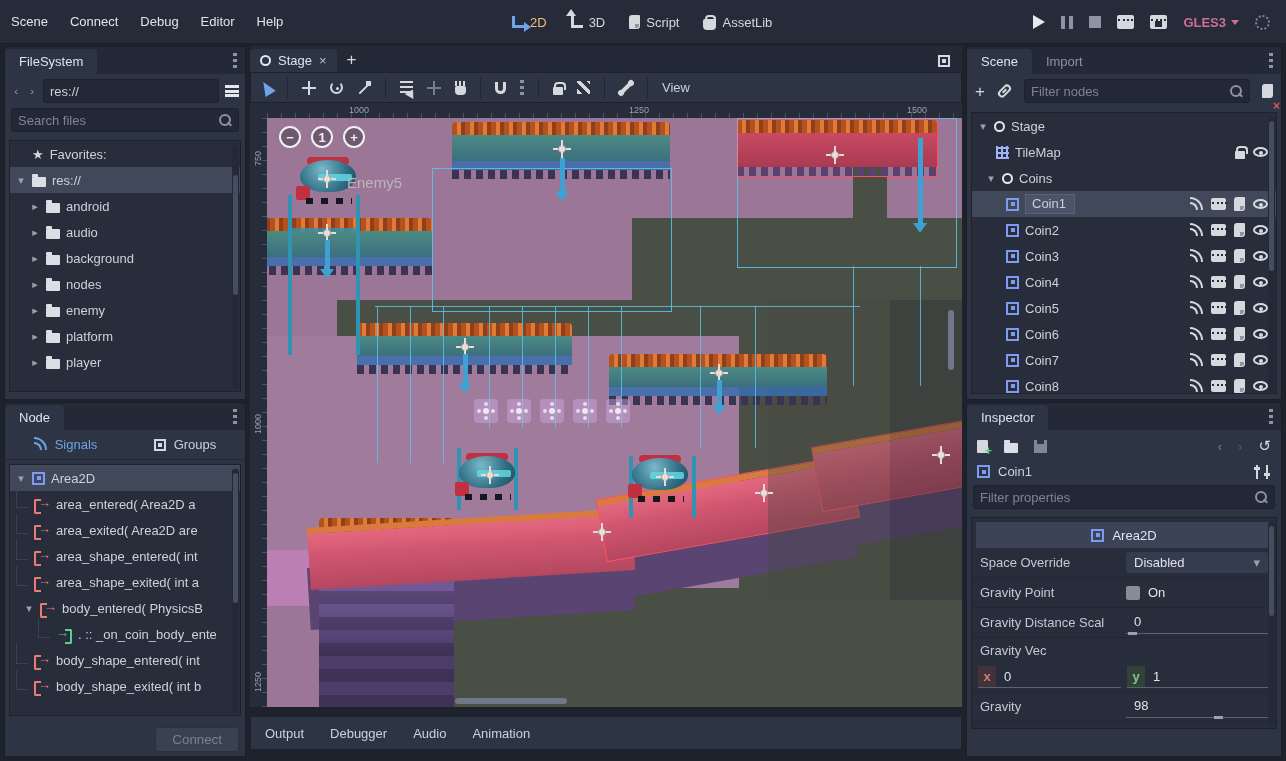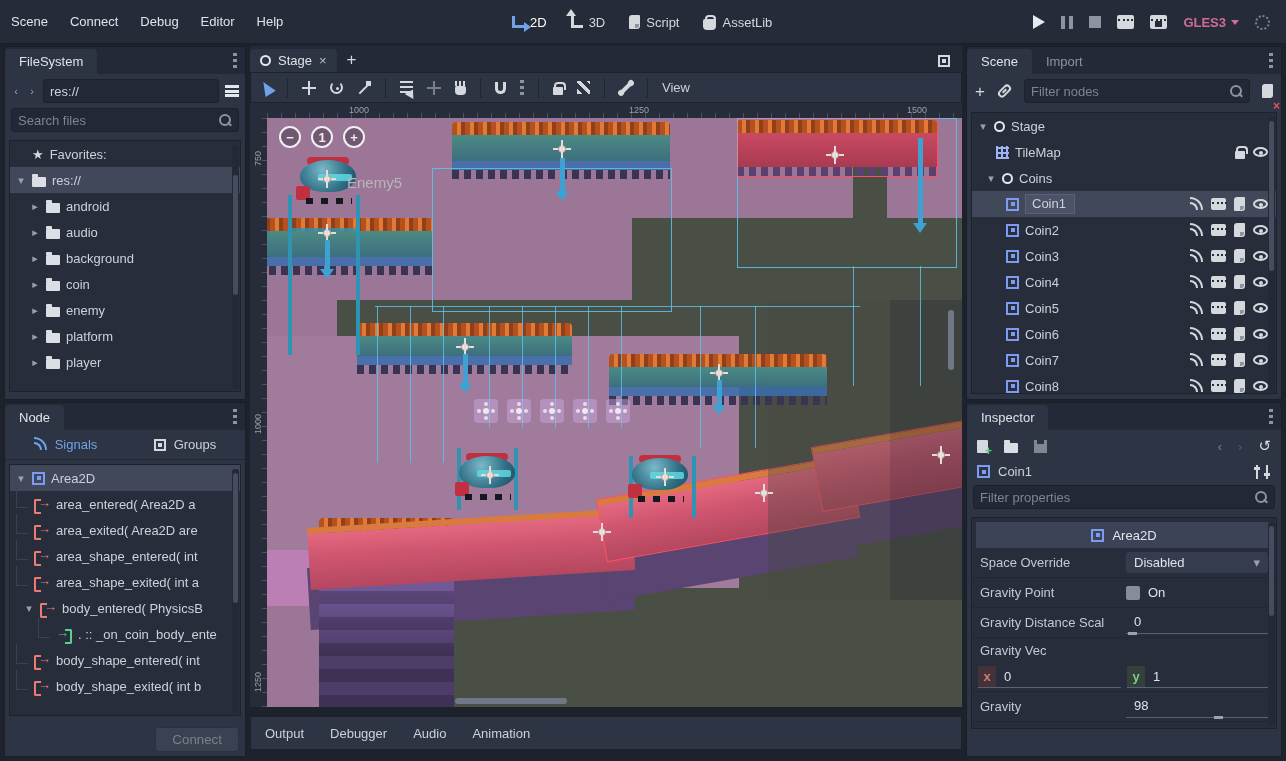--- a/index.html
+++ b/index.html
@@ -2,21 +2,21 @@
 <html><head>
 <meta charset="utf-8">
 <style>
   *{box-sizing:border-box;margin:0;padding:0}
   html,body{width:1286px;height:761px;overflow:hidden}
   body{background:#1d222c;font-family:"Liberation Sans",sans-serif;color:#ccd1da;font-size:13px;position:relative}
   
   #topbar{position:absolute;left:0;top:0;width:1286px;height:44px;background:#252b38;display:flex;align-items:center;border-bottom:1px solid #1a1f29}
   .menu-item{padding:4px 11px;color:#dfe3ea;cursor:default}
   .ws{display:flex;align-items:center;gap:6px;padding:4px 12px;color:#d5d9de}
-  .ws.active{color:#ffffff}
+  .ws.active{color:#fdba74}
   #ws-wrap{position:absolute;left:500px;top:0;height:44px;display:flex;align-items:center}
   #run-wrap{position:absolute;right:16px;top:0;height:44px;display:flex;align-items:center;gap:16px}
   .gles{color:#cf6d96;font-weight:bold;display:flex;align-items:center;gap:5px}
   .caret-down{width:0;height:0;border-left:4px solid transparent;border-right:4px solid transparent;border-top:5px solid #cf6d96}
   
   .ic{display:inline-block;position:relative}
   .ic-play{width:0;height:0;border-top:7px solid transparent;border-bottom:7px solid transparent;border-left:12px solid #e6e9ee}
   .ic-pause{width:12px;height:13px;border-left:4px solid #8d93a0;border-right:4px solid #8d93a0}
   .ic-stop{width:12px;height:12px;background:#8d93a0}
   .ic-clap{width:17px;height:14px;background:#d5d9de;border-radius:2px}
@@ -254,21 +254,21 @@
         <span>audio</span>
       </div>
     <div class="trow" style="padding-left:20px">
         <span class="chev">▸</span>
         <span class="ic ic-folder"></span>
         <span>background</span>
       </div>
     <div class="trow" style="padding-left:20px">
         <span class="chev">▸</span>
         <span class="ic ic-folder"></span>
-        <span>coin</span>
+        <span>nodes</span>
       </div>
     <div class="trow" style="padding-left:20px">
         <span class="chev">▸</span>
         <span class="ic ic-folder"></span>
         <span>enemy</span>
       </div>
     <div class="trow" style="padding-left:20px">
         <span class="chev">▸</span>
         <span class="ic ic-folder"></span>
         <span>platform</span>

